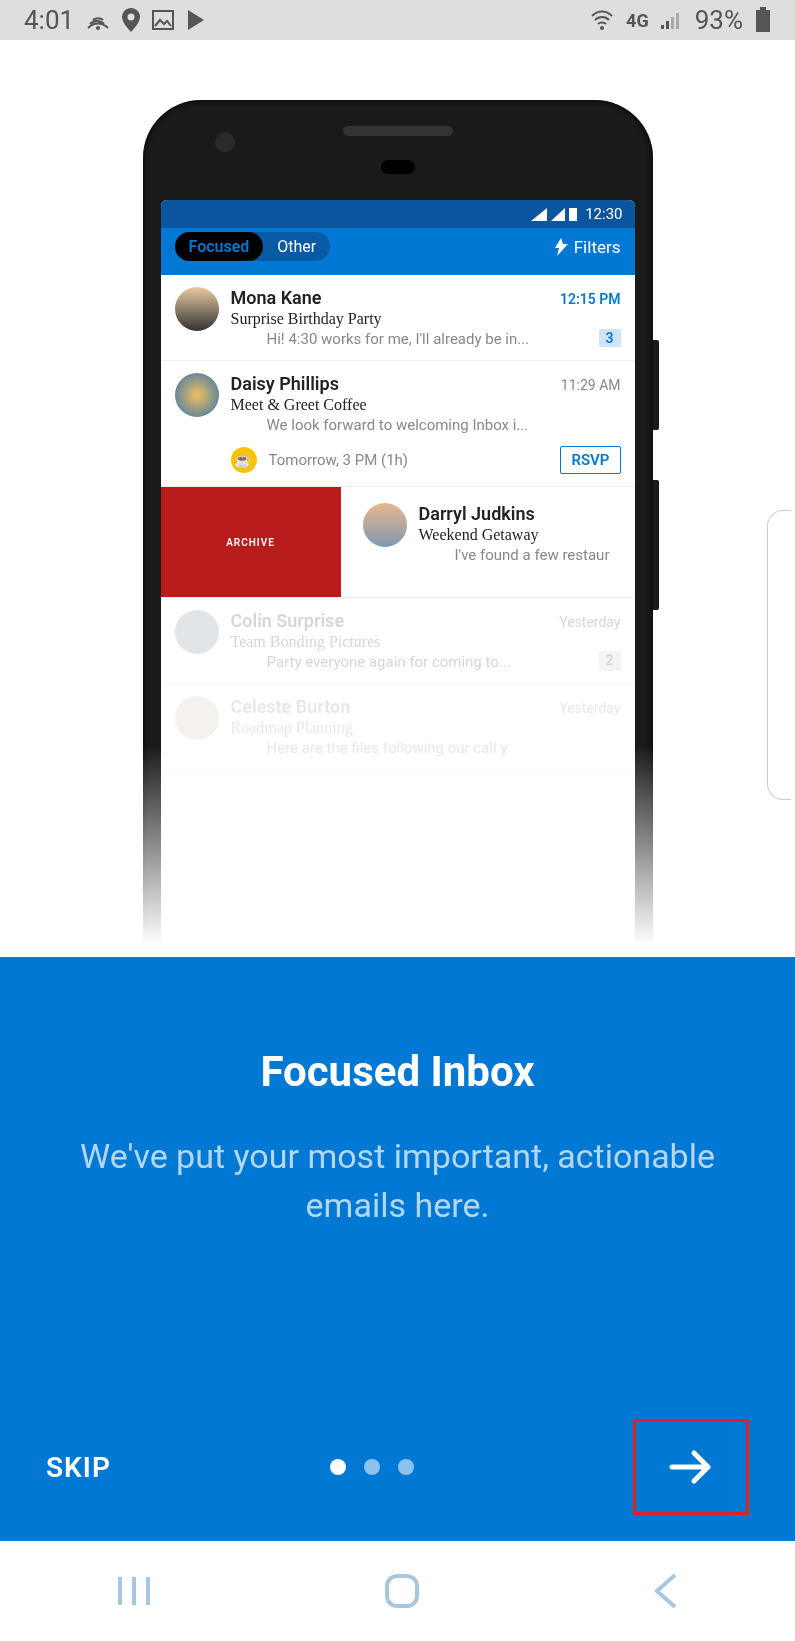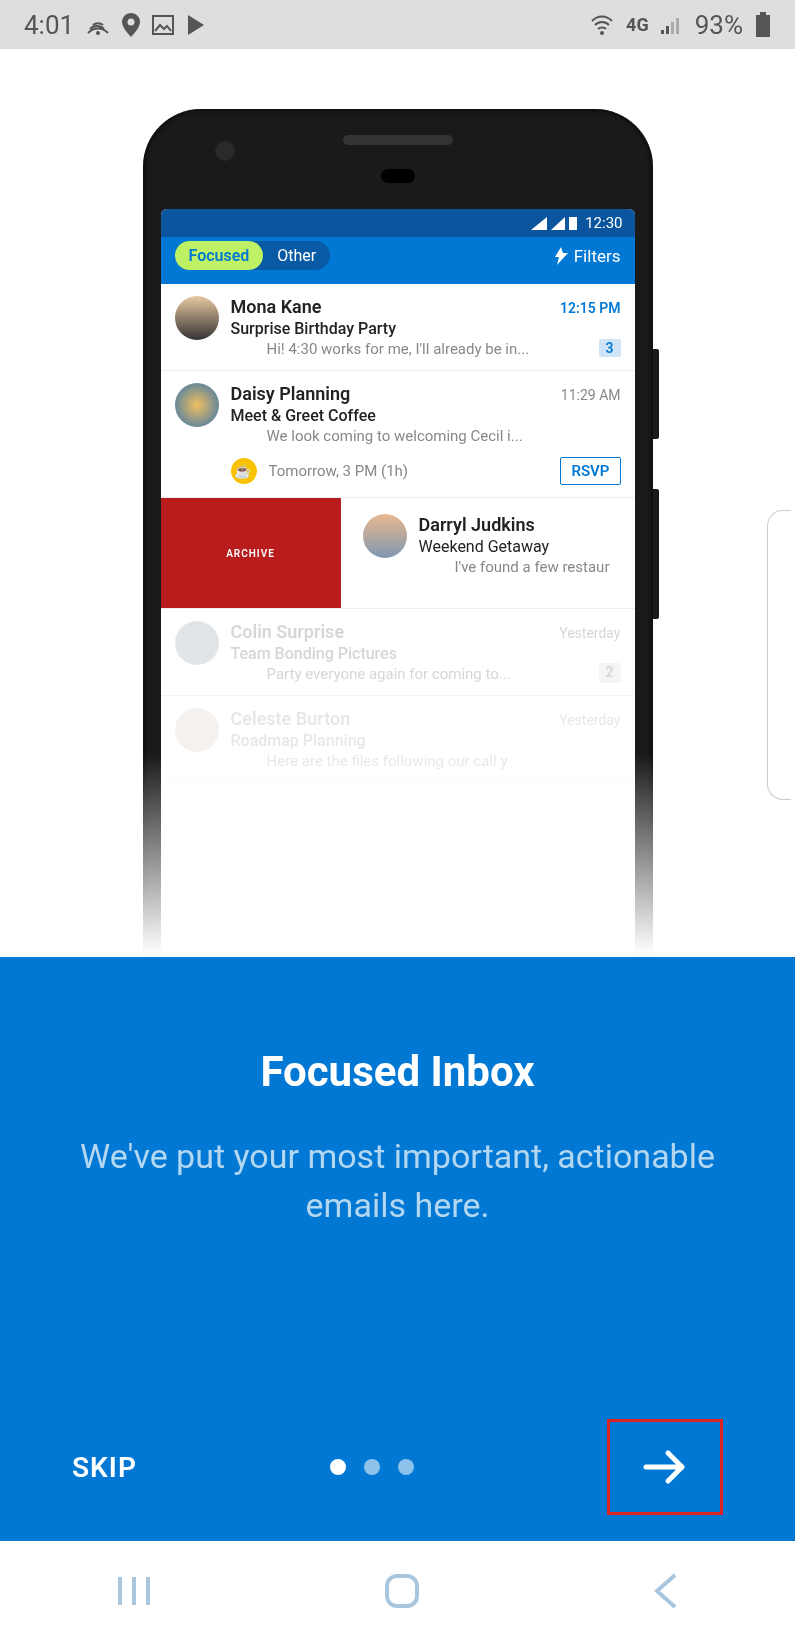--- a/index.html
+++ b/index.html
@@ -7,21 +7,21 @@
     width: 795px;
     height: 1641px;
     font-family: -apple-system, BlinkMacSystemFont, 'Segoe UI', Roboto, sans-serif;
     background: #fff;
     position: relative;
     overflow: hidden;
   }
 
   
   .device-status {
-    height: 49px;
+    height: 40px;
     background: #dedede;
     display: flex;
     align-items: center;
     justify-content: space-between;
     padding: 0 24px;
     color: #555;
     font-size: 26px;
   }
   .device-status .left, .device-status .right { display: flex; align-items: center; gap: 12px; }
 
@@ -74,32 +74,32 @@
   
   .mini-status { height: 28px; background: #0b549e; display:flex; justify-content:flex-end; align-items:center; padding:0 12px; color:#fff; font-size:15px; gap:4px;}
 
   .inbox-header { background:#0078d4; color:#fff; }
   .ih-row1 { display:flex; align-items:center; gap:22px; padding:14px 18px; font-size:24px; font-weight:400;}
   .ham { display:flex; flex-direction:column; gap:4px;}
   .ham span{ width:22px; height:3px; background:#fff; border-radius:1px;}
   .ih-row2 { display:flex; align-items:center; justify-content:space-between; padding:4px 14px 14px 14px; }
   .seg { display:flex; background:#085aa5; border-radius:18px; }
   .seg .opt { padding:5px 14px; font-size:16px; color:#fff; border-radius:18px;}
-  .seg .opt.active { background:#bef264; color:#0078d4; font-weight:600; }
+  .seg .opt.active { background:#000000; color:#0078d4; font-weight:600; }
   .filters { display:flex; align-items:center; gap:6px; font-size:17px;}
 
   .list { flex:1; overflow:hidden; }
   .item { display:flex; padding:12px 14px; border-bottom:1px solid #eee; gap:12px; position:relative;}
   .avatar { width:44px; height:44px; border-radius:50%; background:#ccc; flex-shrink:0; }
   .content { flex:1; min-width:0; }
   .row1 { display:flex; justify-content:space-between; align-items:baseline; }
   .sender { font-size:18px; font-weight:600; color:#222; white-space:nowrap; overflow:hidden; text-overflow:ellipsis;}
   .time { font-size:14px; color:#0078d4; font-weight:600; }
   .time.gray { color:#888; font-weight:400;}
-  .subject { font-size:16px; font-weight:500; color:#222; margin-top:2px;}
+  .subject { font-size:16px; font-weight:500; color:#222; margin-top:2px;font-family:Liberation Serif, serif;}
   .preview-line { font-size:15px; color:#888; margin-top:2px; white-space:nowrap; overflow:hidden; text-overflow:ellipsis;margin-left:36px;}
   .badge { display:inline-block; background:#cfe4f6; color:#0078d4; font-size:14px; padding:1px 7px; margin-left:8px; border-radius:2px; font-weight:600;}
   .sub-row { display:flex; align-items:center; gap:12px; margin-top:12px; }
   .cal-dot { width:26px; height:26px; background:#f9c200; border-radius:50%; display:flex; align-items:center; justify-content:center; color:#fff; font-size:14px;}
   .rsvp { border:1px solid #0078d4; color:#0078d4; padding:4px 10px; font-size:15px; font-weight:600; border-radius:2px; margin-left:auto;}
 
   .archive-item { padding:0; }
   .archive-block { width:180px; background:#b91c1c; color:#fff; display:flex; align-items:center; justify-content:center; font-size:10px; font-weight:600; letter-spacing:1px; align-self:stretch; min-height:110px;}
   .archive-item .archive-content { display:flex; gap:12px; padding:16px 10px; flex:1;}
 
@@ -111,21 +111,21 @@
     background:#0078d4;
     color:#fff;
     display:flex;
     flex-direction:column;
     align-items:center;
     padding:90px 40px 20px 40px;
   }
   .ob-title { font-size:42px; font-weight:700; }
   .ob-sub { font-size:34px; color:#b4d7f1; text-align:center; margin-top:36px; line-height:1.45; }
 
-  .ob-footer { position:absolute; left:0; right:0; bottom:26px; display:flex; align-items:center; justify-content:space-between; padding:0 72px; }
+  .ob-footer { position:absolute; left:0; right:0; bottom:26px; display:flex; align-items:center; justify-content:space-between; padding:0 46px; }
   .skip { font-size:28px; font-weight:600; letter-spacing:1px; }
   .dots { display:flex; gap:18px; }
   .dot { width:16px; height:16px; border-radius:50%; background:rgba(255,255,255,0.55);}
   .dot.active{ background:#fff; }
   .next { width:116px; height:96px; border:3px solid #d22; display:flex; align-items:center; justify-content:center; color:#fff;}
 
   
   .navbar { position:absolute; left:0; right:0; bottom:0; height:100px; background:#fff; display:flex; justify-content:space-around; align-items:center; color:#a9c6df; }
 
   
@@ -238,25 +238,25 @@
               <div class="preview-line" style="flex:1">Hi! 4:30 works for me, I'll already be in...</div>
               <span class="badge">3</span>
             </div>
           </div>
         </div>
 
         <div class="item">
           <div class="avatar" style="background:radial-gradient(#f0c060,#3070b0)"></div>
           <div class="content">
             <div class="row1">
-              <span class="sender">Daisy Planning</span>
+              <span class="sender">Daisy Phillips</span>
               <span class="time gray">11:29 AM</span>
             </div>
             <div class="subject">Meet &amp; Greet Coffee</div>
-            <div class="preview-line">We look coming to welcoming Cecil i...</div>
+            <div class="preview-line">We look forward to welcoming Inbox i...</div>
             <div class="sub-row">
               <div class="cal-dot">☕</div>
               <span style="color:#888;font-size:15px">Tomorrow, 3 PM (1h)</span>
               <span class="rsvp">RSVP</span>
             </div>
           </div>
         </div>
 
         <div class="item archive-item">
           <div class="archive-block">ARCHIVE</div>

